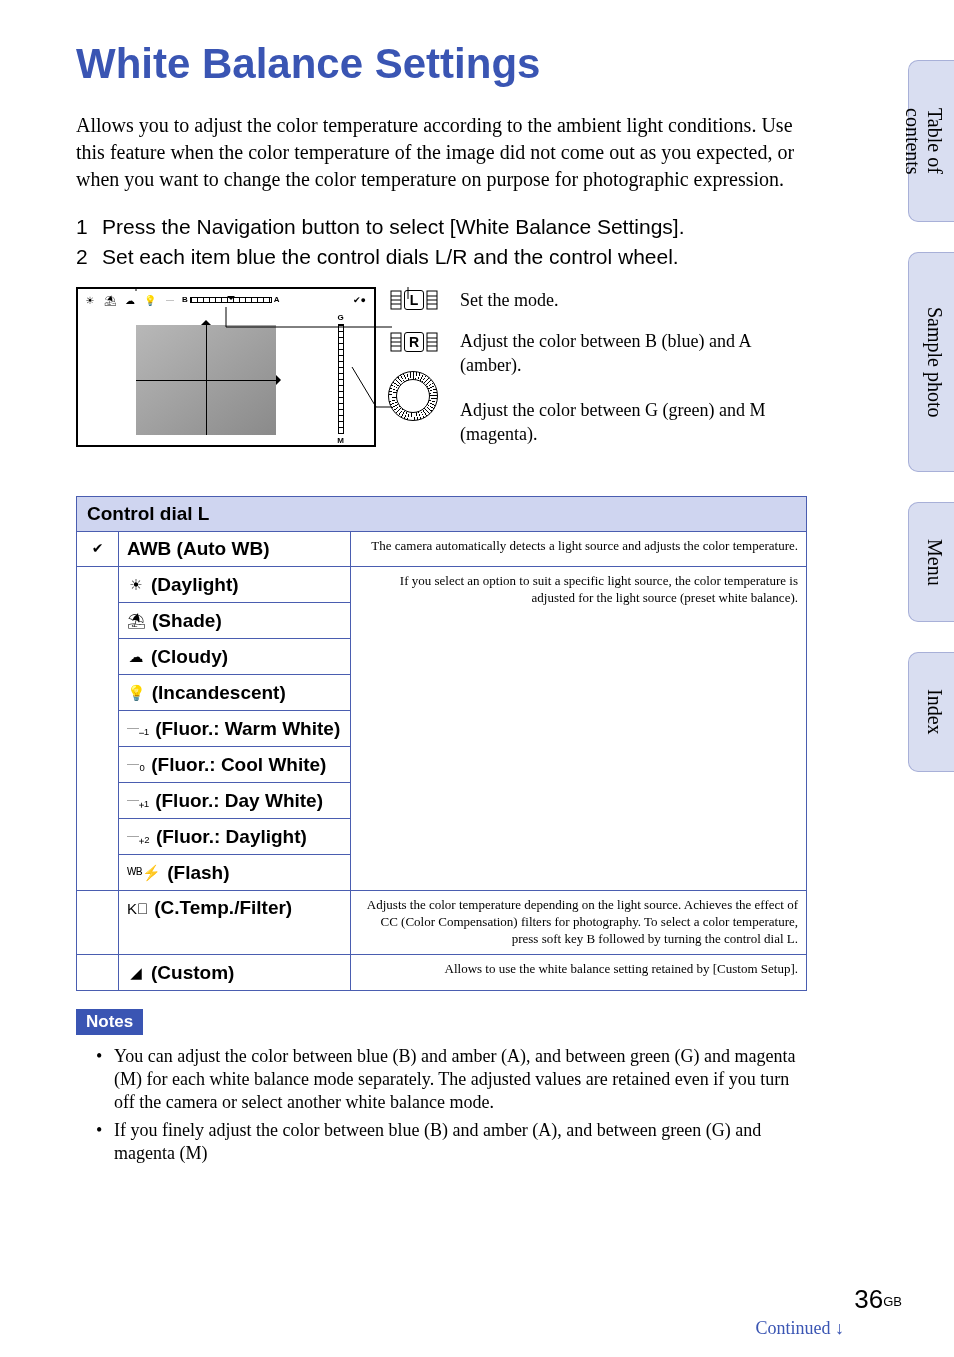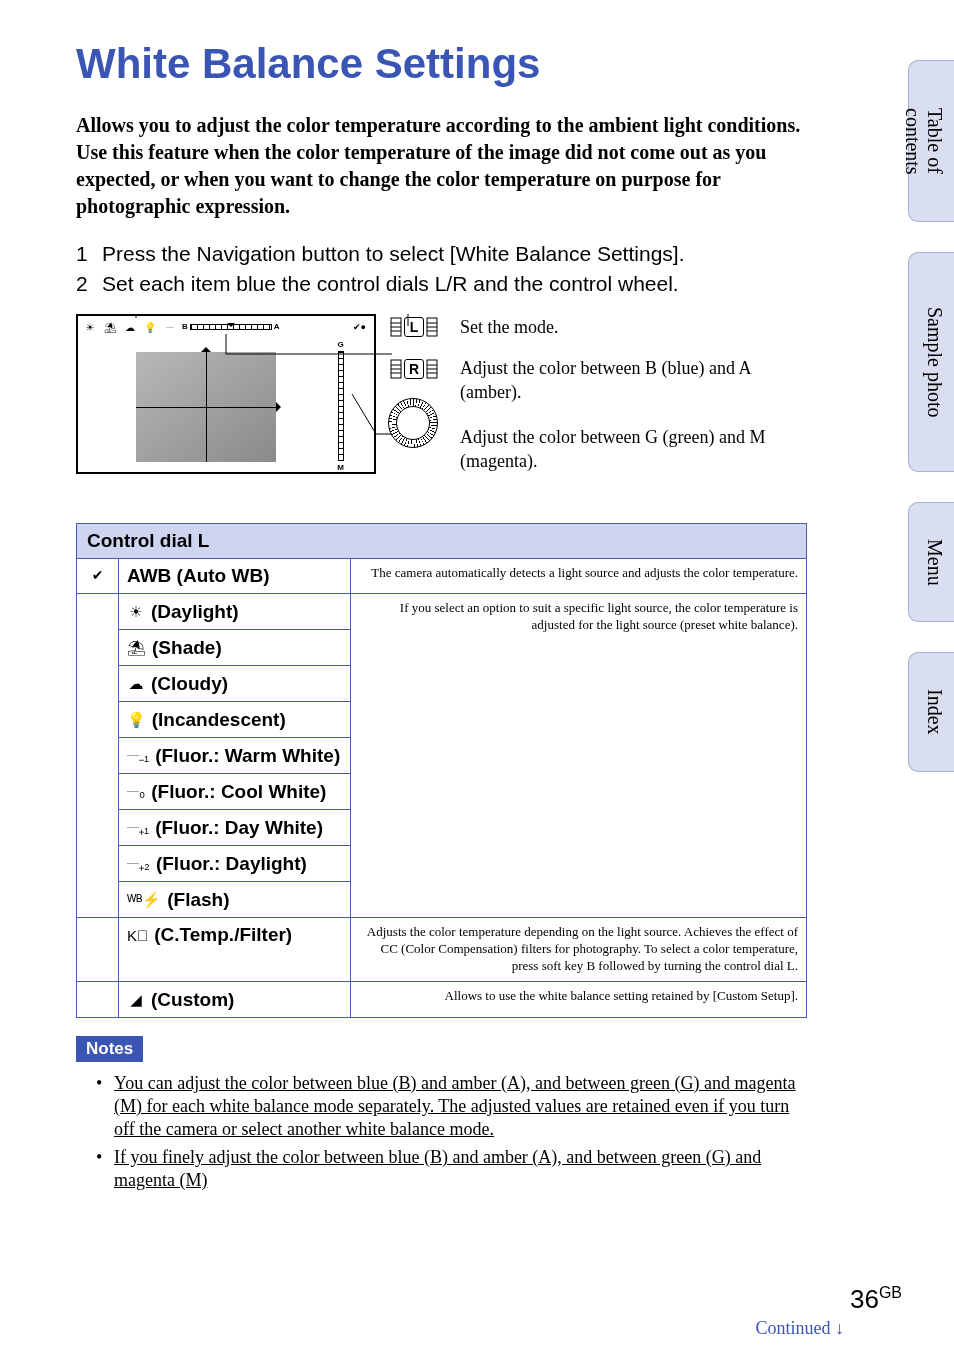--- a/index.html
+++ b/index.html
@@ -19,21 +19,20 @@
     font-weight: 700;
     font-size: 42px;
     margin-bottom: 24px;
   }
 
   .intro {
     font-size: 20px;
     line-height: 1.35;
     max-width: 730px;
     margin-bottom: 22px;
-    font-weight: bold;
   }
 
   .steps {
     font-family: Arial, Helvetica, sans-serif;
     font-size: 21px;
     max-width: 730px;
     margin-bottom: 18px;
   }
   .step { display: flex; gap: 8px; margin-bottom: 6px; }
   .step .num { min-width: 18px; }
@@ -190,33 +189,32 @@
     font-size: 17px;
     padding: 3px 10px;
     margin-top: 18px;
   }
   ul.notes {
     margin-top: 10px;
     padding-left: 20px;
     font-size: 18px;
     line-height: 1.3;
     max-width: 730px;
-    text-decoration: underline;
   }
   ul.notes li { margin-bottom: 4px; list-style: none; position: relative; padding-left: 18px; }
   ul.notes li::before { content: "•"; position:absolute; left:0; }
 
   .page-num {
     position: absolute;
     right: 52px;
     bottom: 42px;
     font-family: Arial, Helvetica, sans-serif;
     font-size: 26px;
   }
-  .page-num .gb { font-size: 16px; vertical-align: top; position:relative; top:0; }
+  .page-num .gb { font-size: 13px; vertical-align: top; position:relative; top:10px; }
 
   .continued {
     position: absolute;
     right: 110px;
     bottom: 18px;
     color: #3a55b3;
     font-family: Liberation Serif, serif;
     font-size: 18px;
   }
   .continued .arrow { color:#3a55b3; }

